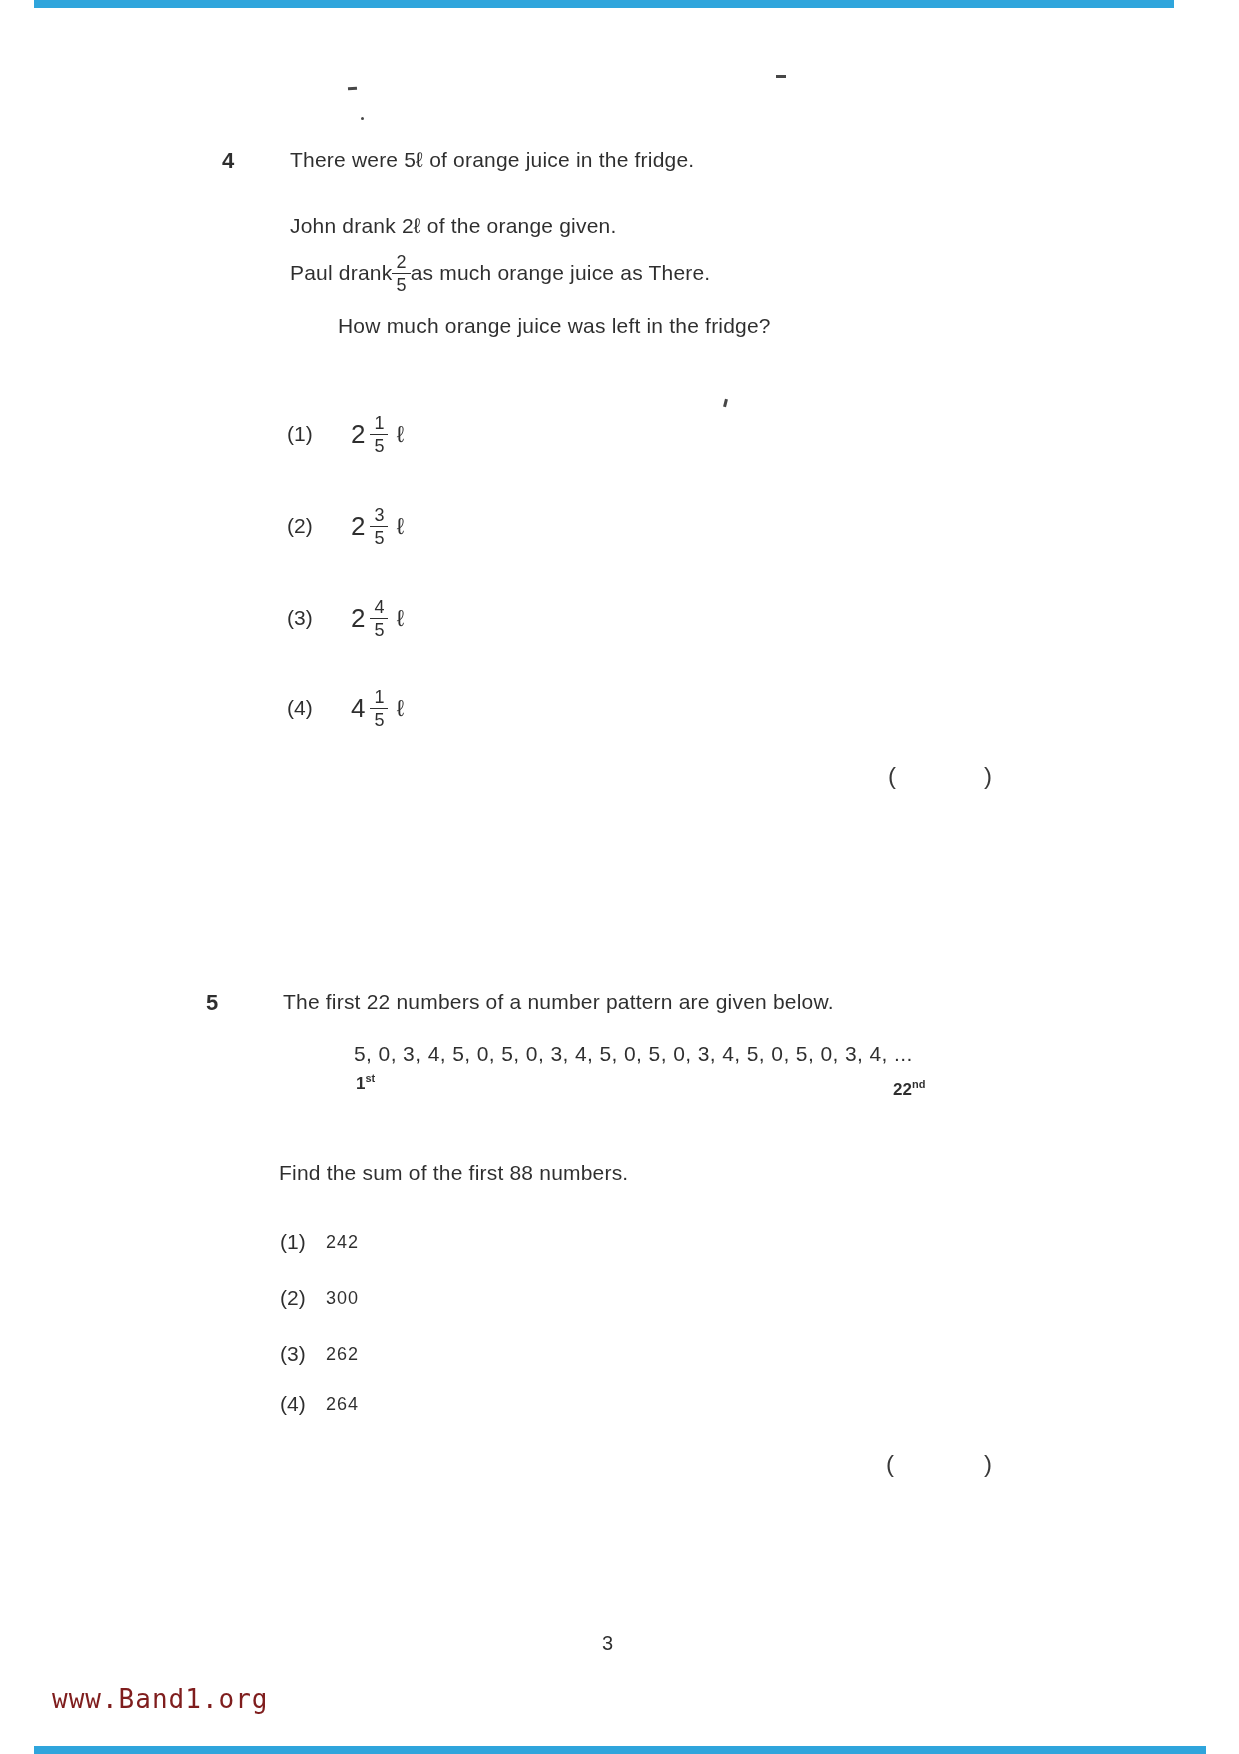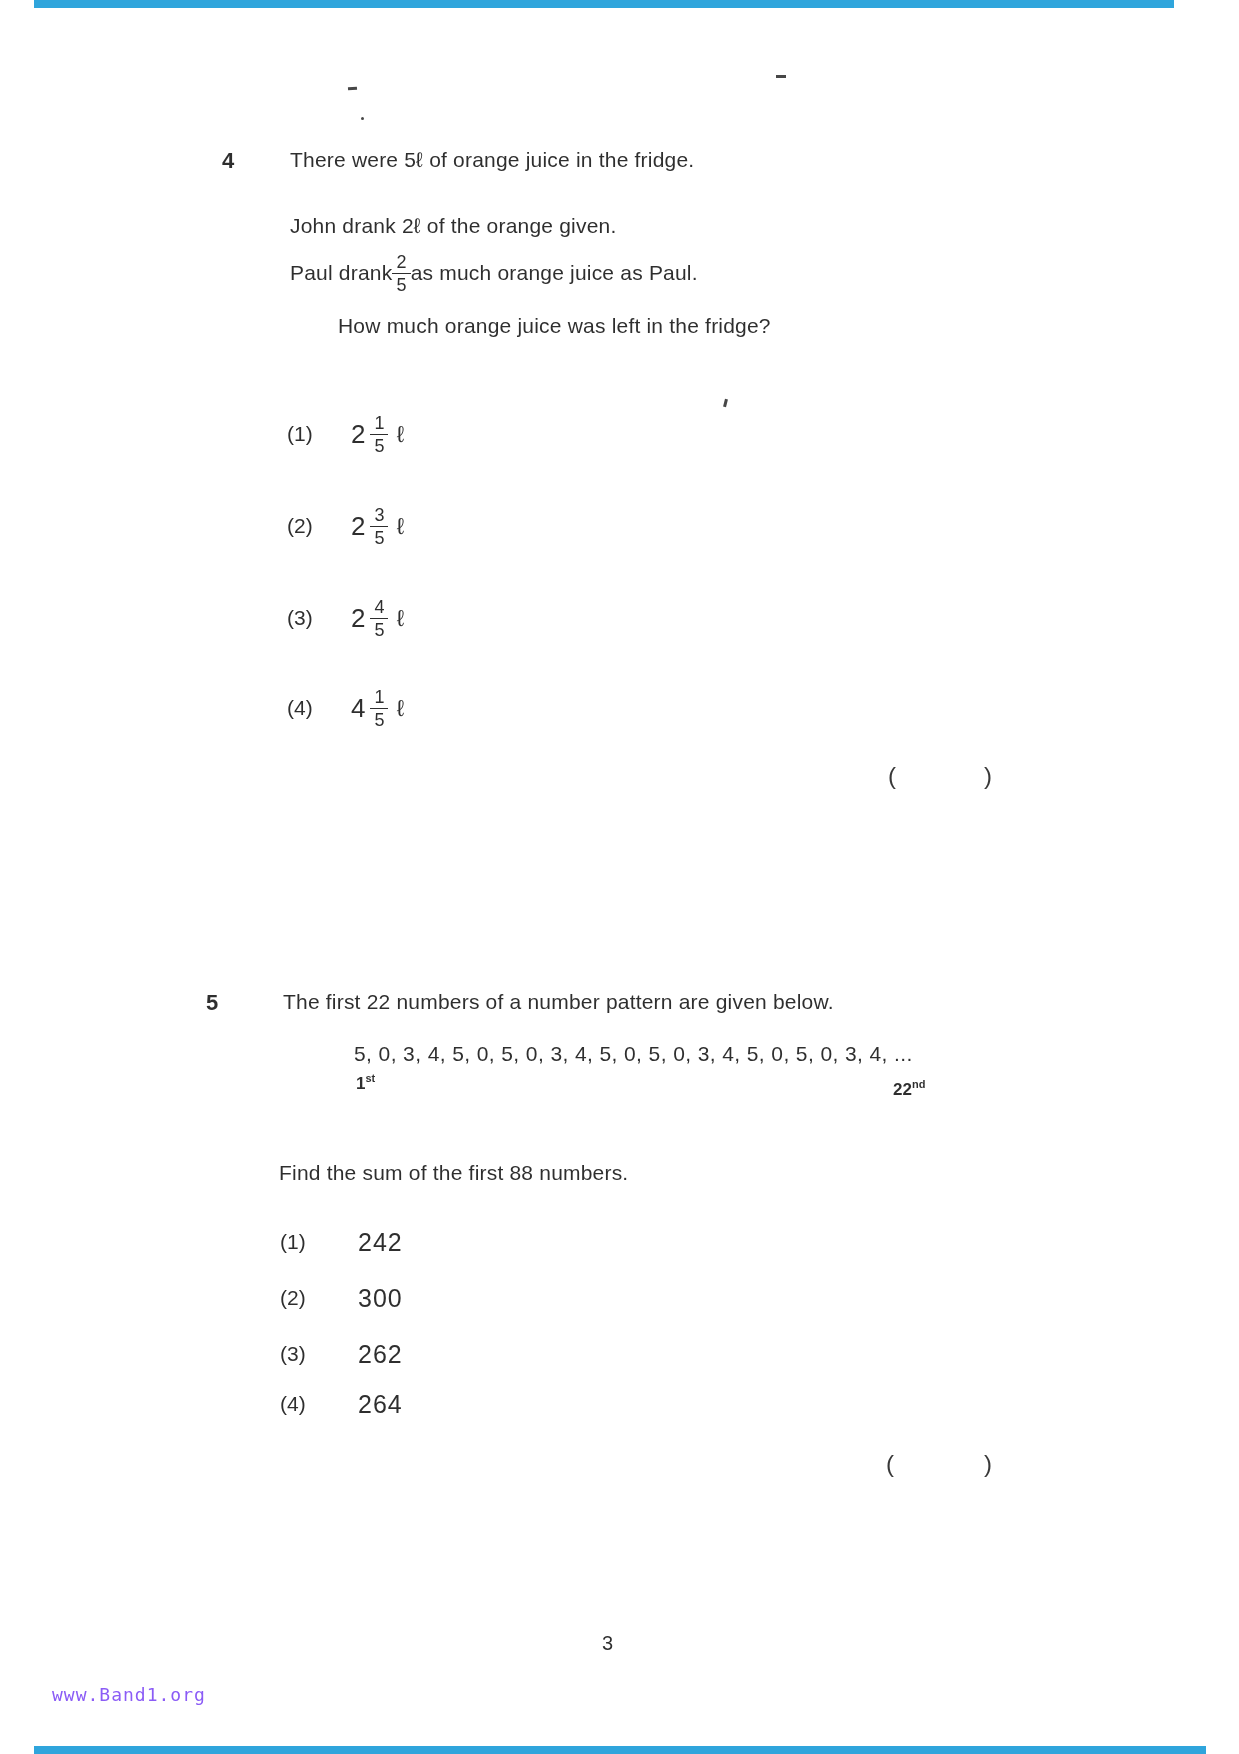--- a/index.html
+++ b/index.html
@@ -20,30 +20,30 @@
   .qline{position:absolute;font-size:21px;letter-spacing:.2px;}
   .fracline{display:flex;align-items:center;}
   .frac{display:inline-flex;flex-direction:column;align-items:center;line-height:1;vertical-align:middle;}
   .frac .fnum{font-size:18px;padding:0 3px 2px;}
   .frac .fden{font-size:18px;border-top:1.7px solid #1f1f1f;padding:2px 4px 0;}
   .opt{position:absolute;display:flex;align-items:center;height:58px;}
   .optlabel{font-size:21px;width:46px;}
   .mixed{display:inline-flex;align-items:center;gap:5px;margin-left:18px;}
   .mixed .whole{font-size:26px;}
   .mixed .unit{font-size:23px;margin-left:3px;}
-  .optval{font-size:25px;margin-left:32px;letter-spacing:1px;}
+  .optval{font-size:18px;margin-left:0;letter-spacing:1px;}
   .answer{position:absolute;display:flex;justify-content:space-between;font-size:24px;color:#2a2a2a;}
   .seq{position:absolute;font-size:21px;letter-spacing:.4px;white-space:nowrap;}
   .seqlabel{position:absolute;font-size:17px;font-weight:bold;text-align:center;}
   .seqlabel sup{font-size:11px;}
   .pagenum{position:absolute;font-size:20px;}
   .watermark{
     position:absolute;left:52px;top:1684px;
     font-family:"DejaVu Sans Mono","Liberation Mono",monospace;
-    font-size:18px;color:#8b5cf6;letter-spacing:1px;
+    font-size:26px;color:#7f1d1d;letter-spacing:1px;
   }
 </style>
 </head>
 <body>
 
 <div class="page">
 
   <div class="bar top" style="background: rgb(47, 165, 220);"></div>
   <div class="bar bottom" style="background: rgb(47, 165, 220);"></div>
 
@@ -59,21 +59,21 @@
 
       <div class="qline" style="left:290px;top:148px;">There were 5ℓ of orange juice in the fridge.</div>
       <div class="qline" style="left:290px;top:214px;">John drank 2ℓ of the orange given.</div>
 
       <div class="qline fracline" style="left:290px;top:244px;height:58px;">
         <span>Paul drank</span>
         <span class="frac">
           <span class="fnum">2</span>
           <span class="fden">5</span>
         </span>
-        <span>as much orange juice as Paul.</span>
+        <span>as much orange juice as There.</span>
       </div>
 
       <div class="qline" style="left:290px;top:314px;margin-left:48px;">How much orange juice was left in the fridge?</div>
 
       <div class="opt" style="left:287px;top:405px;">
         <span class="optlabel">(1)</span>
         <span class="mixed">
           <span class="whole">2</span>
           <span class="frac">
             <span class="fnum">1</span>

